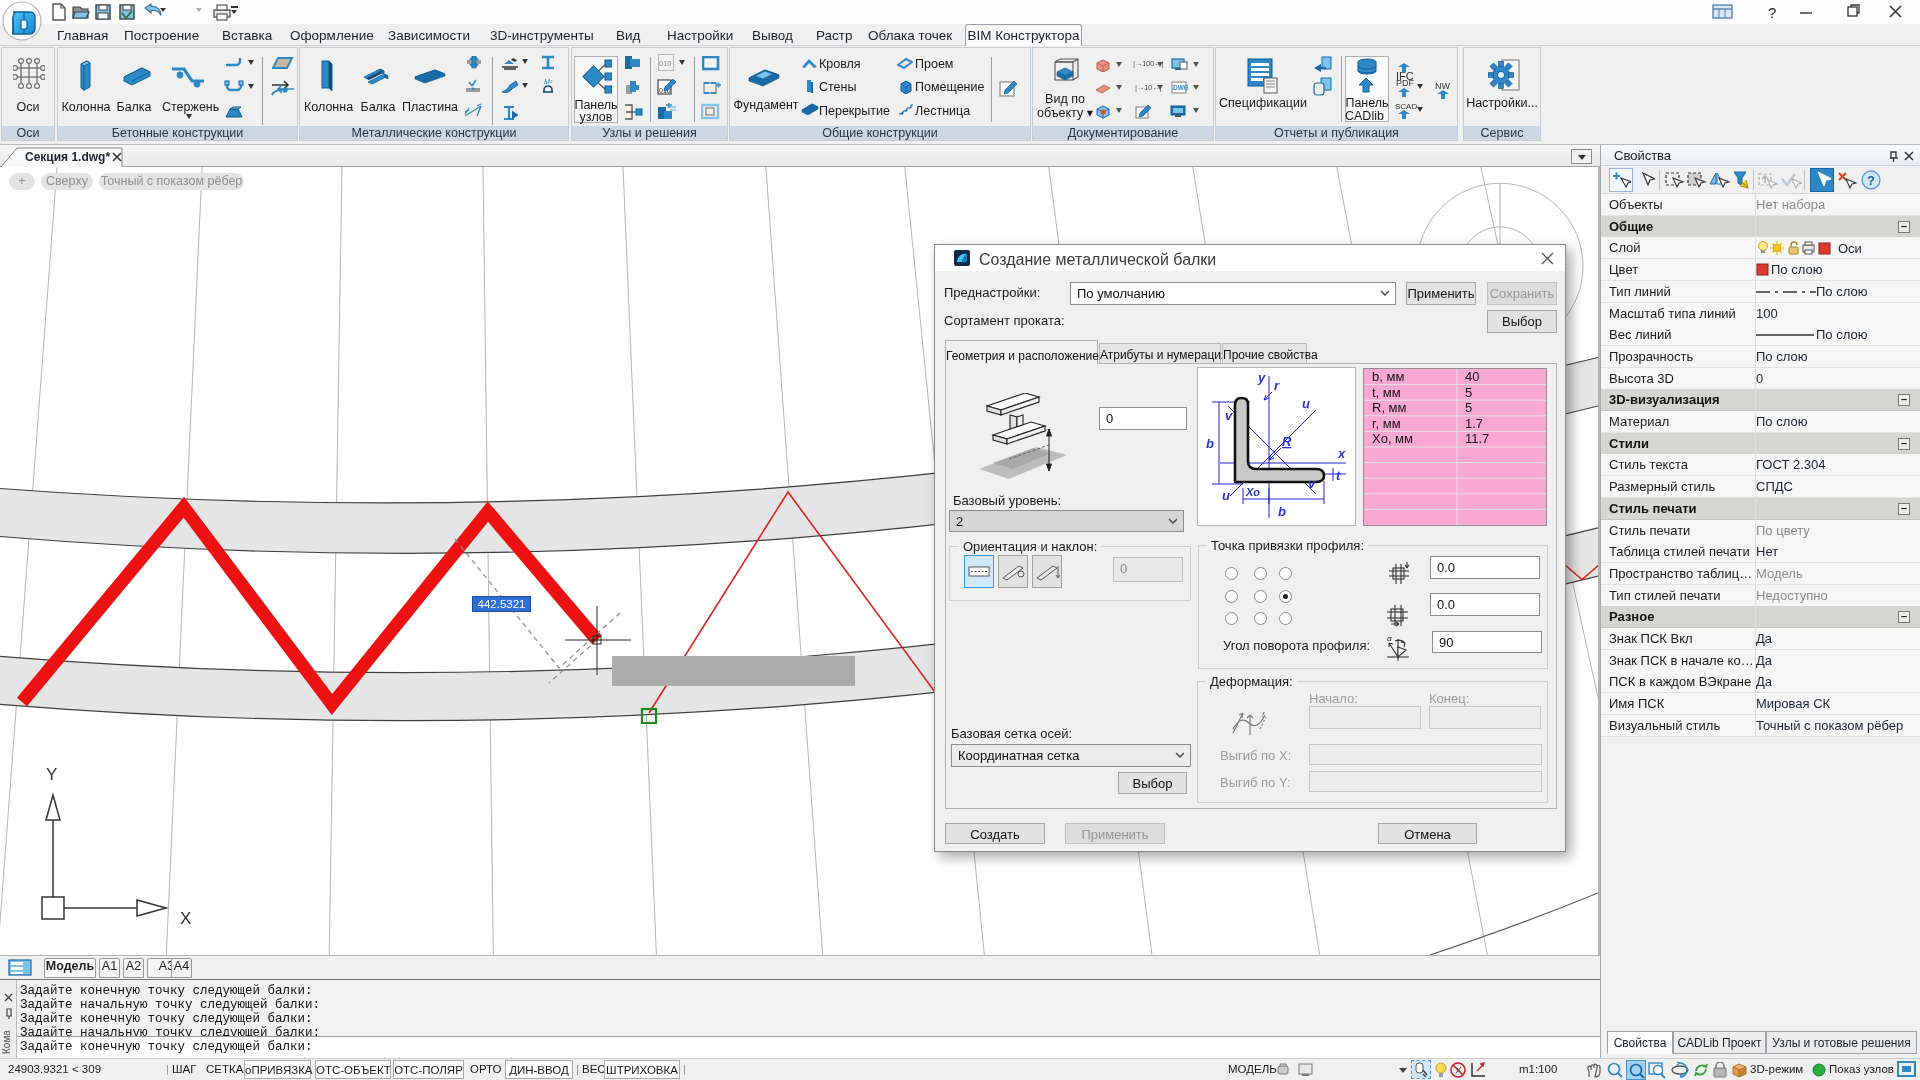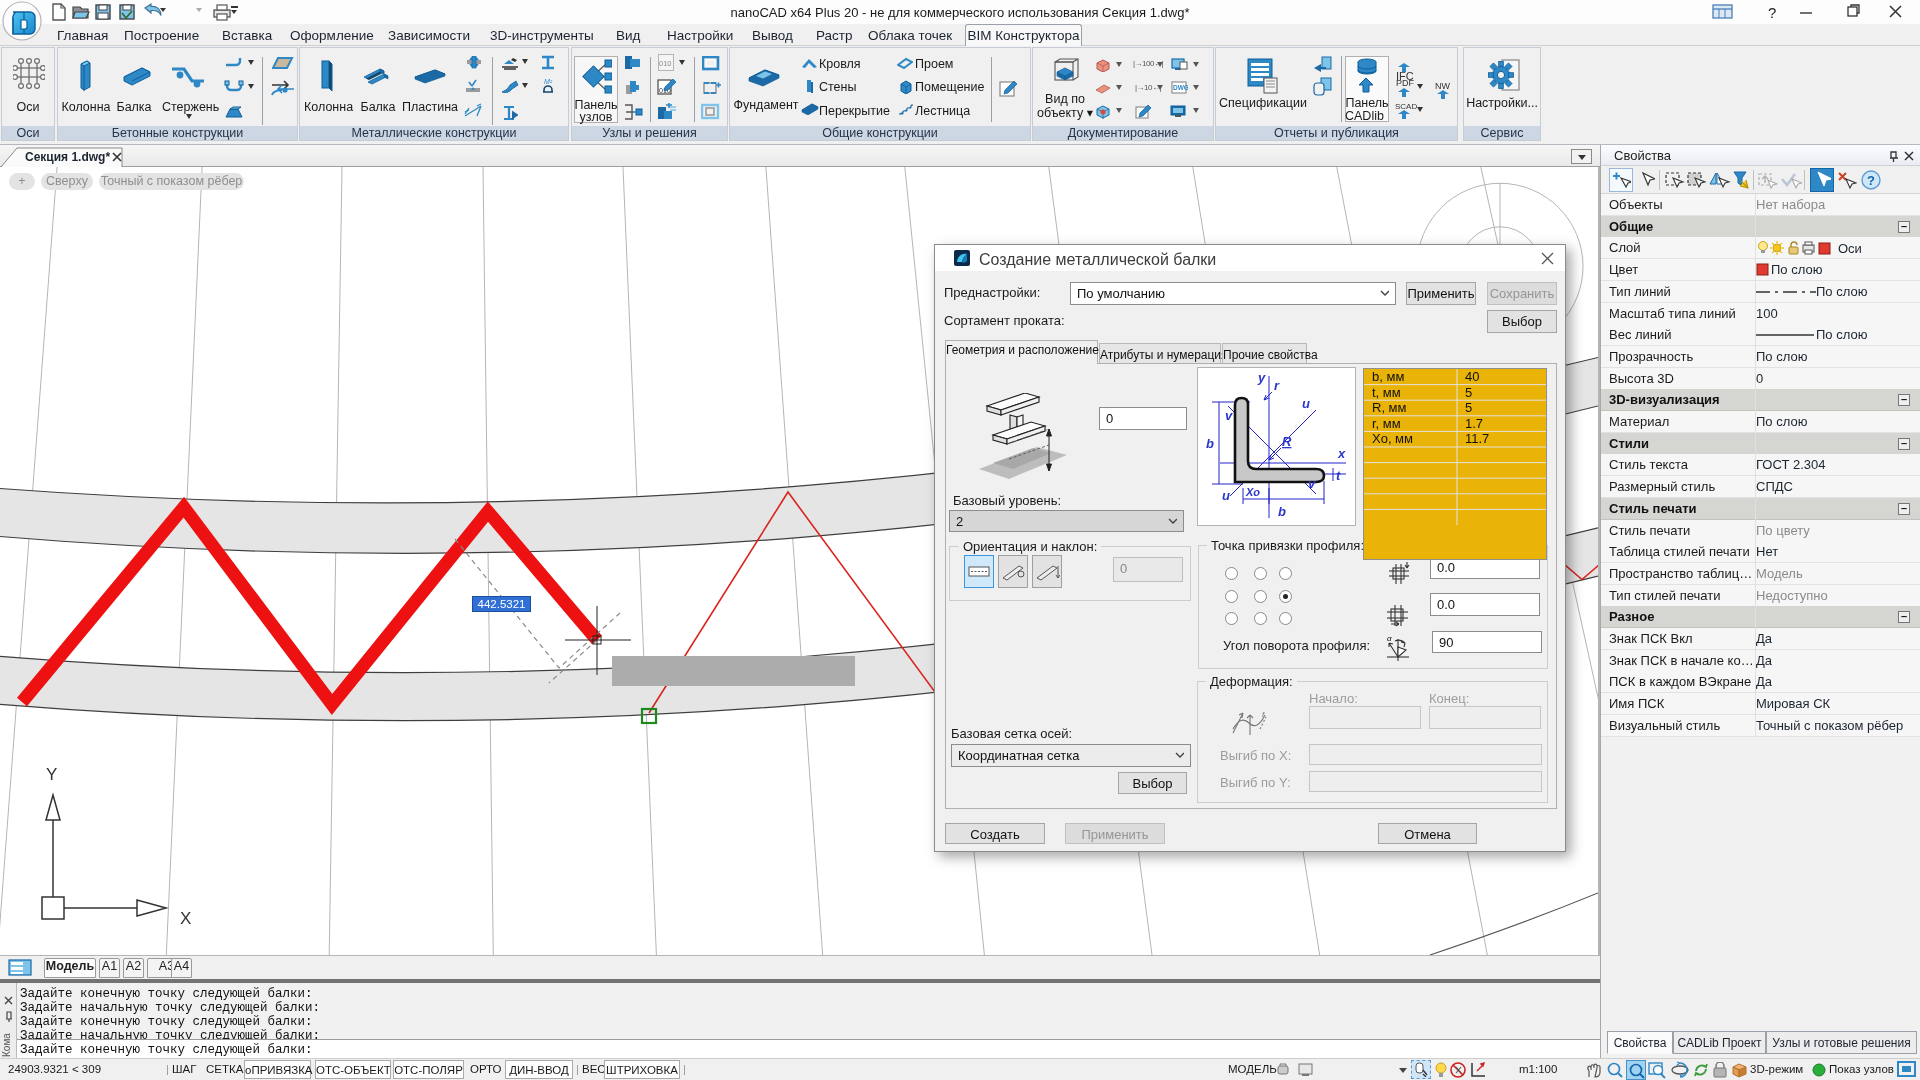--- a/index.html
+++ b/index.html
@@ -24,21 +24,21 @@
 
 #doctabs{position:absolute;left:0;top:145px;width:1600px;height:22px;background:linear-gradient(#f6f6f6,#e9e9e9);border-bottom:1px solid #9aa0a6}
 
 #canvas{position:absolute;left:0;top:167px;width:1600px;height:788px;background:#ffffff;border-right:2px solid #b5b5b5}
 .pill{position:absolute;top:6px;height:17px;background:#e3e3e3;border-radius:9px;color:#8f8f8f;font-size:12.5px;text-align:center;line-height:17px}
 #tooltip{position:absolute;left:472px;top:429px;width:59px;height:16px;background:#2f6fd6;border:1px solid #1c4f9e;color:#fff;font-size:11.5px;text-align:center;line-height:14px}
 
 #laytabs{position:absolute;left:0;top:955px;width:1600px;height:24px;background:#f0f0f0;border-top:1px solid #b5b5b5}
 .ltab{position:absolute;top:2px;height:20px;background:#f4f4f4;border:1px solid #9a9a9a;border-radius:2px 2px 0 0;font-size:12.5px;text-align:center;color:#222}
 
-#cmd{position:absolute;left:0;top:979px;width:1600px;height:61px;background:#f1f1f1;border-top:4px solid #737373;font-family:"Liberation Mono",monospace;font-size:12.5px;color:#111}
+#cmd{position:absolute;left:0;top:979px;width:1600px;height:61px;background:#f1f1f1;border-top:1px solid #737373;font-family:"Liberation Mono",monospace;font-size:12.5px;color:#111}
 #cmdrail{position:absolute;left:0;top:0;width:17px;height:79px;border-right:1px solid #bbb;background:#ededed}
 .cmdline{position:absolute;left:20px;white-space:nowrap}
 #cmdinput{position:absolute;left:17px;right:0;top:56px;height:23px;background:#fff;border-top:1px solid #999;padding:3px 0 0 3px;white-space:nowrap}
 
 #status{position:absolute;left:0;top:1058px;width:1920px;height:22px;background:#f0f0f0;border-top:1px solid #cdcdcd;font-size:11.5px;color:#1a1a1a}
 .stx{position:absolute;top:4px;white-space:nowrap}
 .stbtn{position:absolute;top:1px;height:19px;background:#fefefe;border:1px solid #aaa;font-size:11.5px;text-align:center;line-height:18px;padding:0;white-space:nowrap}
 
 #rpanel{position:absolute;left:1600px;top:145px;width:320px;height:913px;background:#f1f1f1;border-left:1px solid #a8a8a8}
 #rphead{position:absolute;left:0;top:0;width:320px;height:21px;background:linear-gradient(#fbfcfe,#e9edf3);border-bottom:1px solid #cdd2d8;font-size:13px;color:#222;padding:3px 0 0 13px}
@@ -61,21 +61,20 @@
 .combo{position:absolute;border:1px solid #8c8c8c;font-size:13px;padding:3px 0 0 6px;white-space:nowrap}
 .chev{position:absolute;right:6px;top:7px;width:9px;height:6px}
 .grpbox{position:absolute;border:1px solid #cdcdcd}
 .grplab{position:absolute;background:#f0f0f0;padding:0 4px;font-size:13px;color:#1a1a1a;white-space:nowrap}
 .radio{position:absolute;width:13px;height:13px;border:1px solid #8a8a8a;border-radius:50%;background:#fff}
 .gtxt{color:#9c9c9c}
 </style></head>
 <body>
 
 <div id="titlebar">
- <div id="title-text">nanoCAD x64 Plus 20 - не для коммерческого использования Секция 1.dwg*</div>
  <svg class="abs" style="left:50px;top:3px" width="200" height="19">
 
   <path d="M3,1 h8 l4,4 v12 h-12 z" fill="#fdfefe" stroke="#555" stroke-width="1.4"></path>
       <path d="M11,1 l0,4 4,0" fill="none" stroke="#555" stroke-width="1.2"></path>
 
   <path d="M23,4 h7 l2,2 h6 v9 h-15 z" fill="#8a8f94" stroke="#444" stroke-width="1.2"></path>
       <path d="M25,9 h14 l-3,6 h-13 z" fill="#7ec3ea" stroke="#444" stroke-width="1.2"></path>
 
   <rect x="46" y="2" width="14" height="14" fill="#7ec3ea" stroke="#444" stroke-width="1.4"></rect>
       <rect x="49" y="2" width="8" height="5" fill="#fff" stroke="#444" stroke-width="1"></rect>
@@ -899,21 +898,21 @@
  <div class="dlab" style="left:9px;top:40px">Преднастройки:</div>
  <div class="dfield" style="left:135px;top:37px;width:326px;height:23px">По умолчанию
    <svg class="chev" width="10" height="6">
         <path d="M1,1 l4,4 4,-4" stroke="#444" stroke-width="1.4" fill="none"></path>
       </svg></div>
  <div class="dbtn" style="left:471px;top:37px;width:70px;height:23px">Применить</div>
  <div class="dbtn dis" style="left:552px;top:37px;width:70px;height:23px">Сохранить</div>
  <div class="dlab" style="left:9px;top:68px">Сортамент проката:</div>
  <div class="dbtn" style="left:552px;top:65px;width:70px;height:23px">Выбор</div>
 
- <div class="abs" style="left:10px;top:95px;width:153px;height:24px;background:#f0f0f0;border:1px solid #b0b0b0;border-bottom:none;text-align:right;padding-top:2px;font-size:12px;z-index:3;white-space:nowrap">Геометрия и расположение</div>
+ <div class="abs" style="left:10px;top:95px;width:153px;height:24px;background:#f0f0f0;border:1px solid #b0b0b0;border-bottom:none;text-align:right;padding-top:8px;font-size:12px;z-index:3;white-space:nowrap">Геометрия и расположение</div>
  <div class="abs" style="left:164px;top:98px;width:122px;height:21px;background:#e6e6e6;border:1px solid #b8b8b8;border-bottom:none;text-align:center;padding-top:4px;font-size:12px;white-space:nowrap">Атрибуты и нумерация</div>
  <div class="abs" style="left:287px;top:98px;width:85px;height:21px;background:#e6e6e6;border:1px solid #b8b8b8;border-bottom:none;text-align:center;padding-top:4px;font-size:12px;white-space:nowrap">Прочие свойства</div>
  <div class="abs" style="left:10px;top:118px;width:612px;height:446px;border:1px solid #b0b0b0;background:#f0f0f0"></div>
 
  <svg class="abs" style="left:38px;top:148px;z-index:2" width="110" height="92">
    <polygon points="6,76 64,54 94,62 36,86" fill="#bdbdbd"></polygon>
    <polygon points="20,70 60,55 78,60 40,76" fill="#a8a8a8"></polygon>
    <g stroke="#222" stroke-width="1.1" fill="#fcfcfc">
     <polygon points="14,13 52,0 66,4 28,17"></polygon>
     <polygon points="14,13 28,17 28,22 14,18" fill="#e0e0e0"></polygon>
@@ -998,21 +997,21 @@
     <text x="76" y="22">r</text>
           <text x="48" y="128" font-size="11">Xo</text>
    </g>
    <g stroke="#2222cc" stroke-width="1">
           <path d="M74,24 l-8,8 m0,0 l2,-5 m-2,5 l5,-2" fill="none"></path>
           <path d="M83,80 l-12,12 m0,0 l2,-5 m-2,5 l5,-2" fill="none"></path>
         </g>
   </svg>
  </div>
 
- <div class="abs" style="left:428px;top:123px;width:184px;height:192px;background:#eab308;border:1px solid #8f8f8f;z-index:2;font-size:13px">
+ <div class="abs" style="left:428px;top:123px;width:184px;height:158px;background:#f9a8d4;border:1px solid #8f8f8f;z-index:2;font-size:13px">
   <svg width="182" height="156">
    <g stroke="#e2e2e2" stroke-width="1">
     <line x1="0" y1="15.6" x2="182" y2="15.6"></line>
           <line x1="0" y1="31.2" x2="182" y2="31.2"></line>
           <line x1="0" y1="46.8" x2="182" y2="46.8"></line>
           <line x1="0" y1="62.4" x2="182" y2="62.4"></line>
           <line x1="0" y1="78" x2="182" y2="78"></line>
           <line x1="0" y1="93.6" x2="182" y2="93.6"></line>
           <line x1="0" y1="109.2" x2="182" y2="109.2"></line>
           <line x1="0" y1="124.8" x2="182" y2="124.8"></line>

